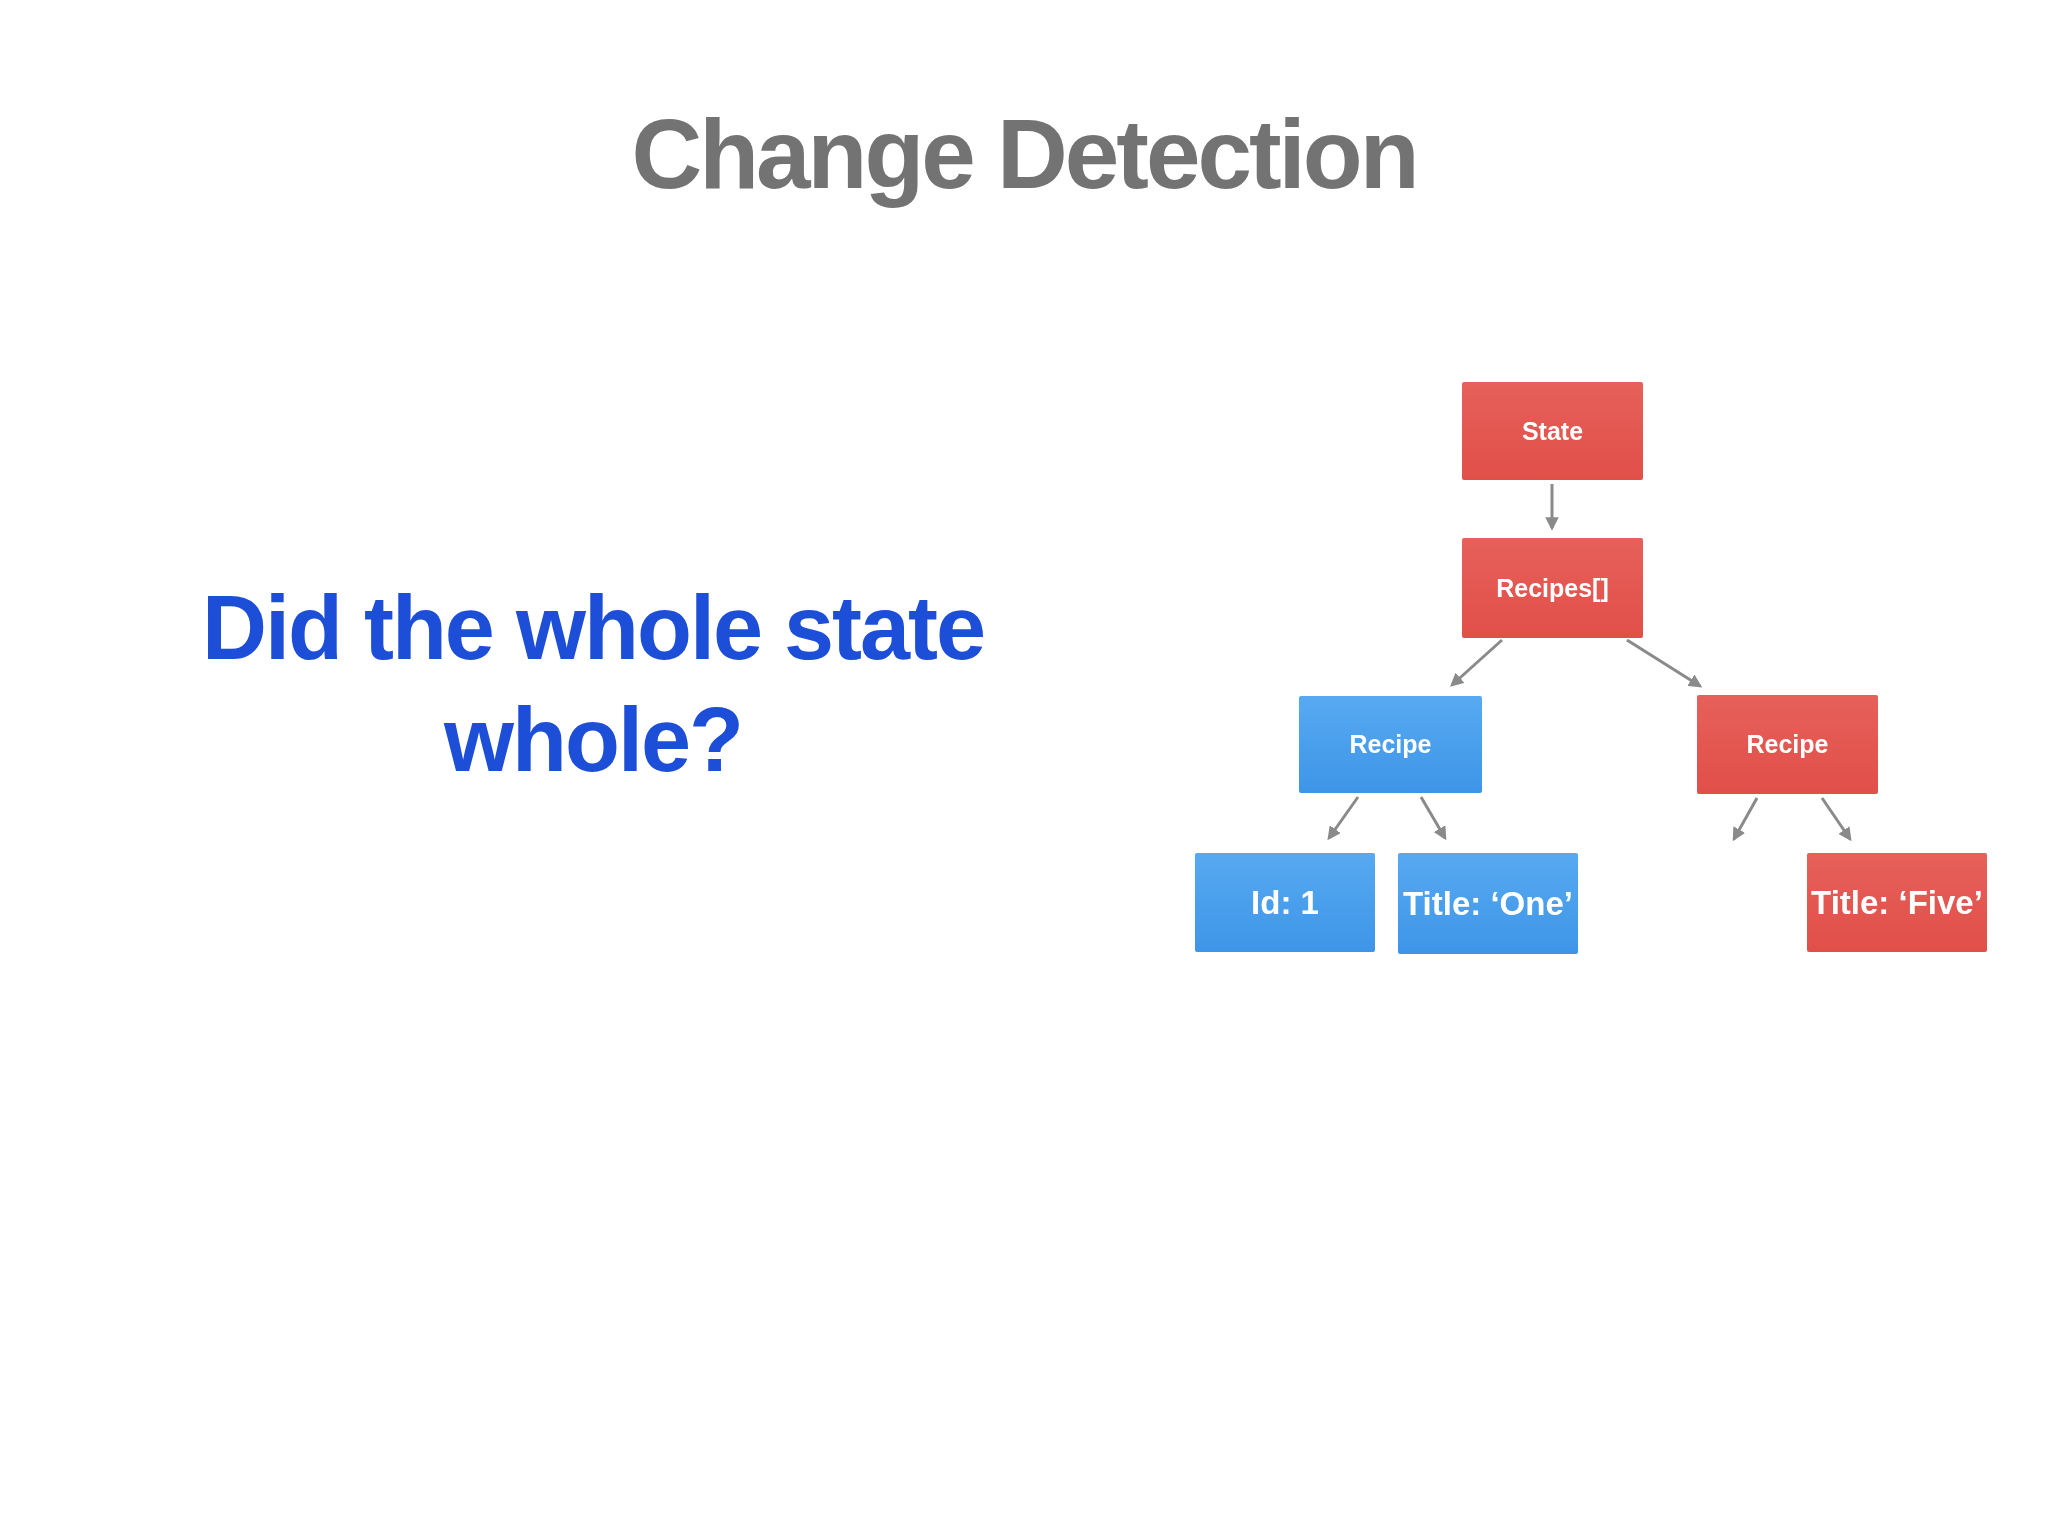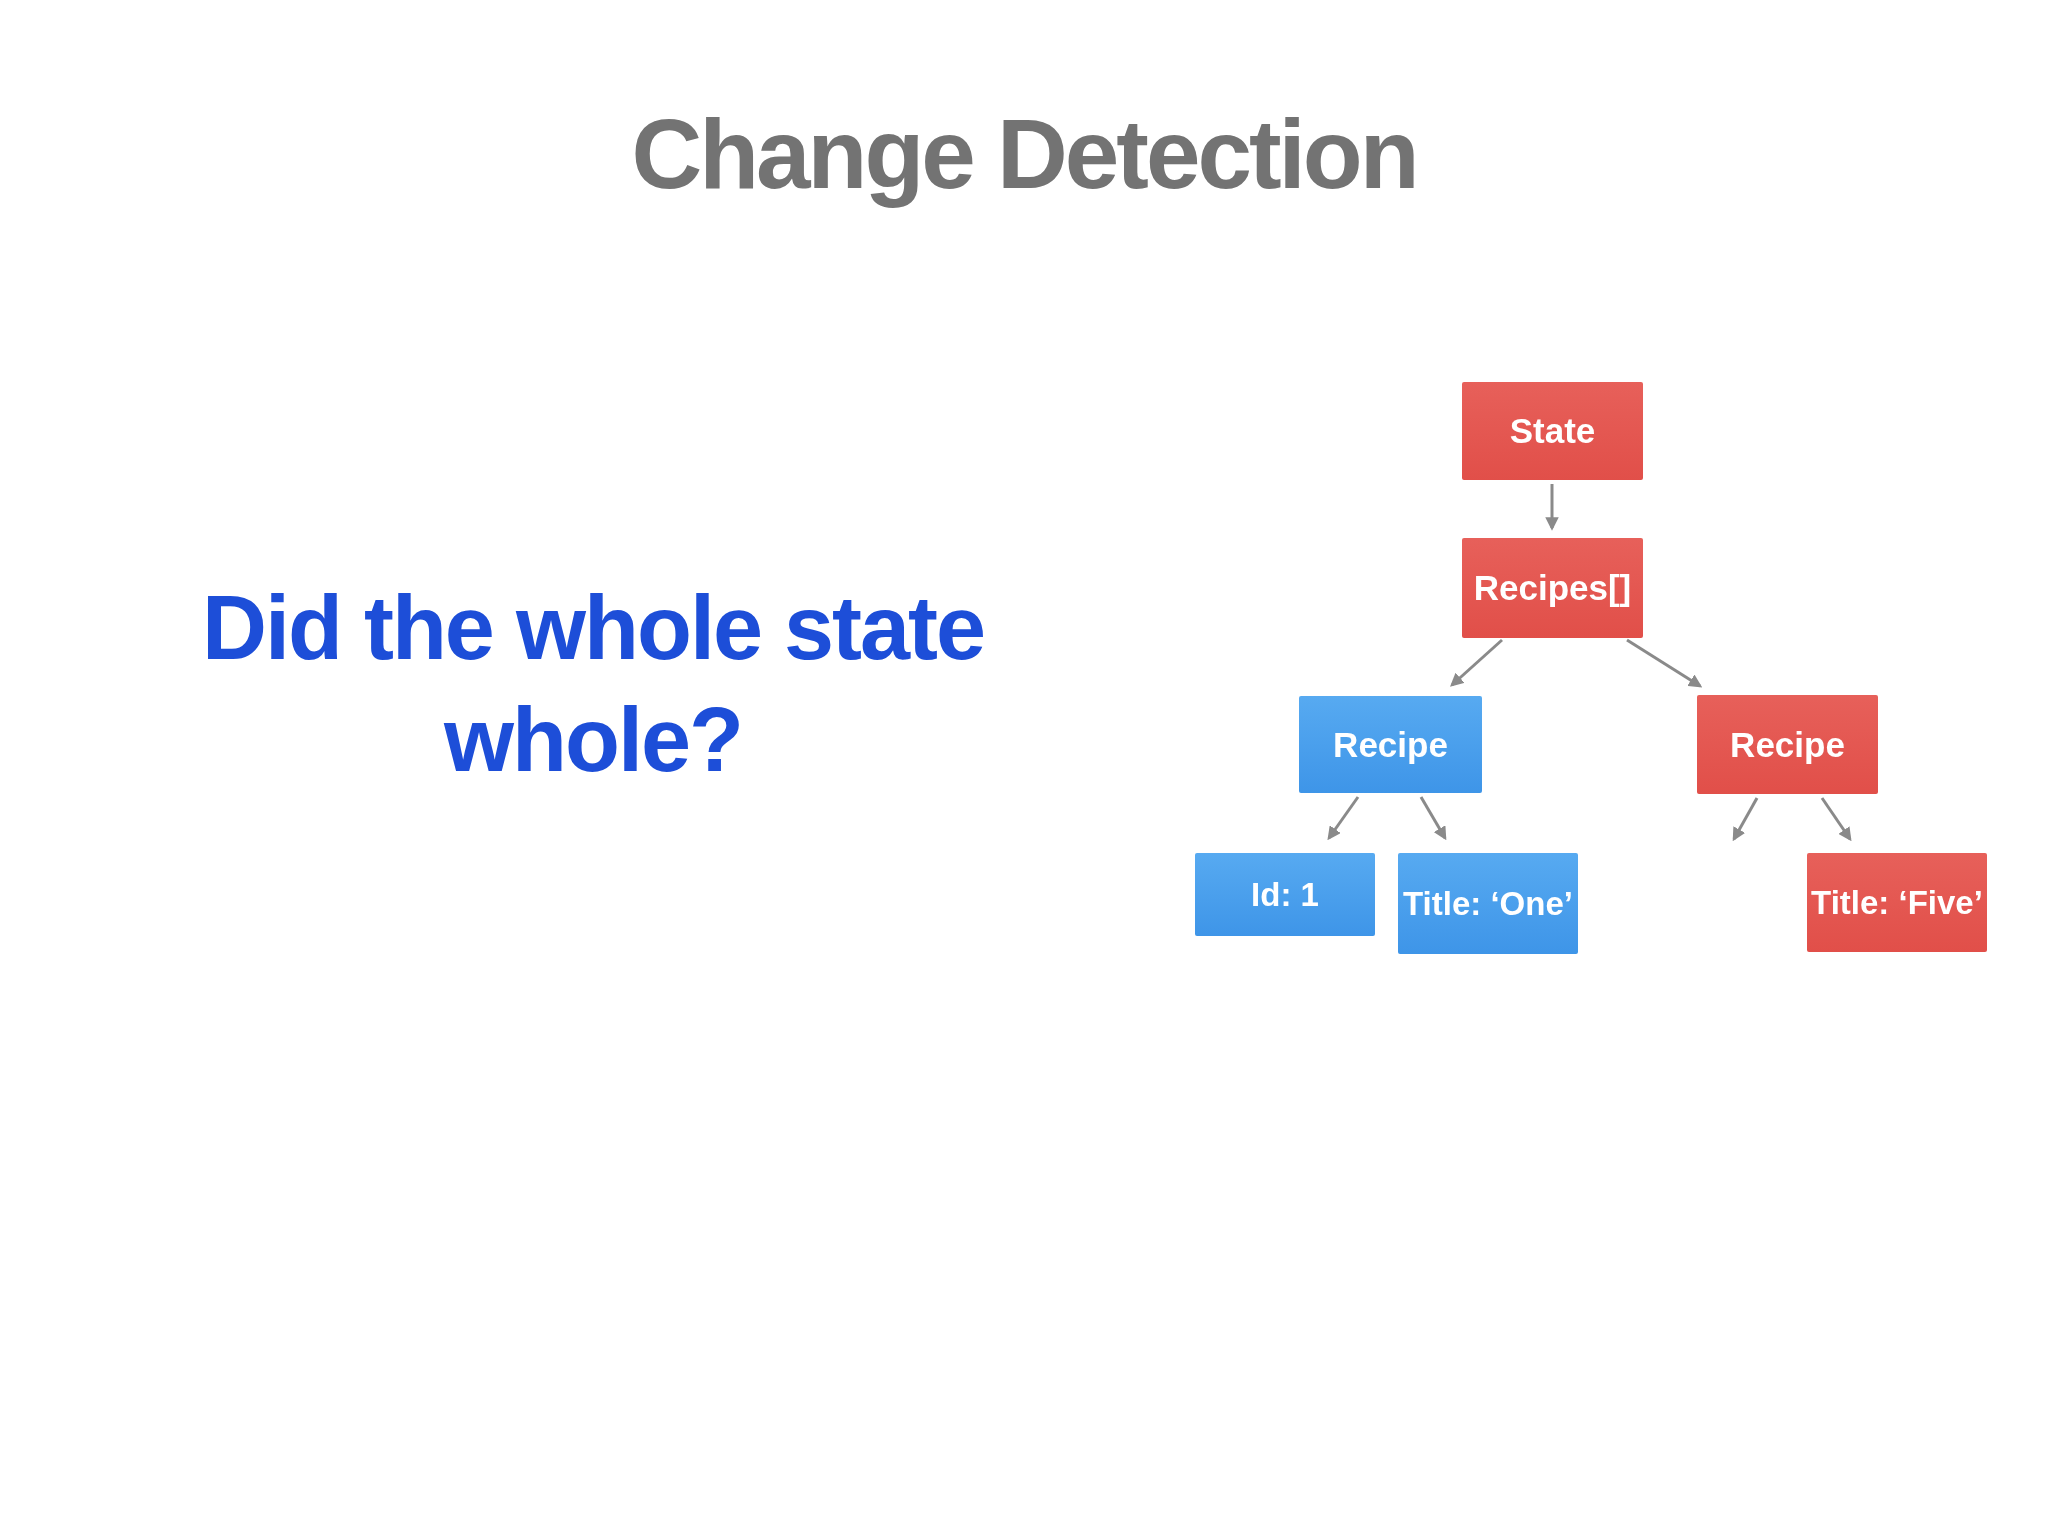--- a/index.html
+++ b/index.html
@@ -51,34 +51,34 @@
     top: 0;
     left: 0;
   }
   .node {
     position: absolute;
     display: flex;
     align-items: center;
     justify-content: center;
     color: #ffffff;
     font-weight: 700;
-    font-size: 35px;
+    font-size: 25px;
     border-radius: 2px;
     text-align: center;
     white-space: nowrap;
   }
   .node.red  { background: linear-gradient(180deg, #e7605a 0%, #e14f49 100%); }
   .node.blue { background: linear-gradient(180deg, #57aaf1 0%, #3e95e8 100%); }
   .node.leaf { font-size: 33px; }
 
   .n-state      { left: 1462px; top: 382px; width: 181px; height:  98px; }
   .n-recipes    { left: 1462px; top: 538px; width: 181px; height: 100px; }
   .n-recipe-l   { left: 1299px; top: 696px; width: 183px; height:  97px; }
   .n-recipe-r   { left: 1697px; top: 695px; width: 181px; height:  99px; }
-  .n-id1        { left: 1195px; top: 853px; width: 180px; height:  83px; }
+  .n-id1        { left: 1195px; top: 853px; width: 180px; height:  99px; }
   .n-title-one  { left: 1398px; top: 853px; width: 180px; height:  101px; }
   .n-id2        { left: 1602px; top: 853px; width: 181px; height:  99px; }
   .n-title-five { left: 1807px; top: 853px; width: 180px; height:  99px; }
 </style>
 </head>
 <body>
 
 <div class="stage">
 
   <div class="slide-title">Change Detection</div>

